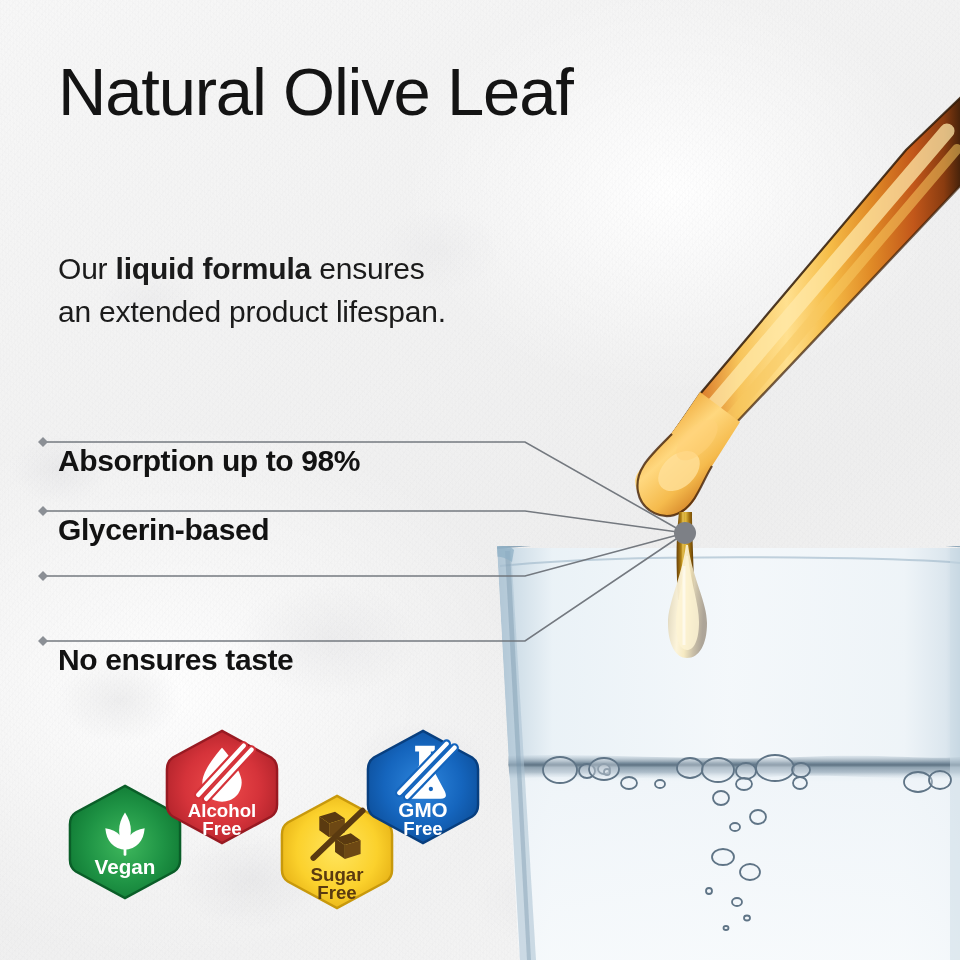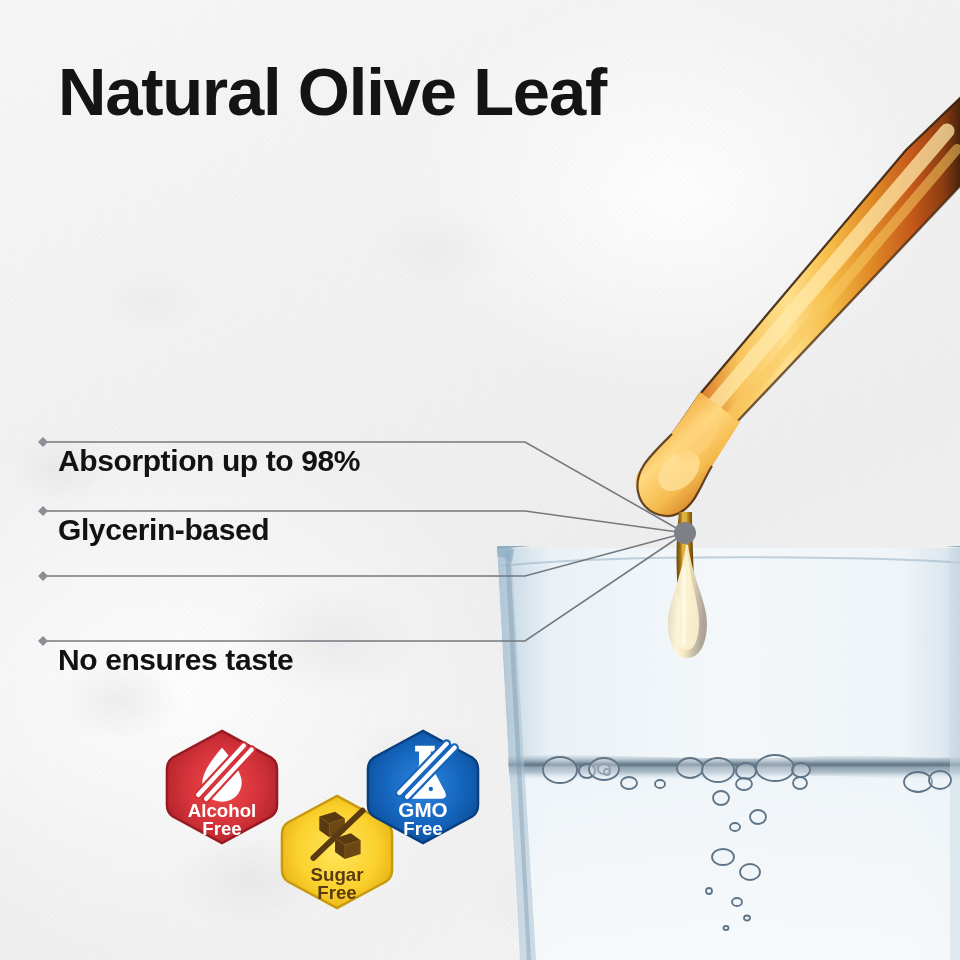--- a/index.html
+++ b/index.html
@@ -57,21 +57,21 @@
   }
 
   
   .title {
     position: absolute;
     left: 58px;
     top: 52px;
     width: 650px;
     font-size: 67px;
     line-height: 1.18;
-    font-weight: 700;
+    font-weight: 400;
     letter-spacing: -1.2px;
     color: #141414;
   }
 
   .subtitle {
     position: absolute;
     left: 58px;
     top: 248px;
     width: 520px;
     font-size: 30px;
@@ -303,25 +303,48 @@
       <path d="M43,571 L48,576 L43,581 L38,576 Z"></path>
       <path d="M43,636 L48,641 L43,646 L38,641 Z"></path>
     </g>
     <circle cx="685" cy="533" r="11" fill="#7d8086"></circle>
   </svg>
 
   <div class="title">
     <span>Natural Olive Leaf</span><br>
   </div>
 
+  <div class="subtitle">
+    <span>Our </span><b>liquid formula</b><span> ensures</span><br>
+    <span>an extended product lifespan.</span>
+  </div>
 
   <div class="feature-label" style="top:404px">Absorption up to 98%</div>
   <div class="feature-label" style="top:473px">Glycerin-based</div>
   <div class="feature-label" style="top:603px">No ensures taste</div>
 
+  <div class="badge" style="left:66px; top:783px;">
+    <svg viewBox="0 0 120 120">
+      <defs>
+        <radialGradient id="gVegan" cx="0.5" cy="0.52" r="0.62">
+          <stop offset="0%" stop-color="#3fb85d"></stop>
+          <stop offset="55%" stop-color="#1f9445"></stop>
+          <stop offset="100%" stop-color="#0c7330"></stop>
+        </radialGradient>
+      </defs>
+      <path d="M60,3 L110,30 Q116,34 116,42 L116,78 Q116,86 110,90 L60,117 L10,90 Q4,86 4,78 L4,42 Q4,34 10,30 Z" fill="url(#gVegan)" stroke="#0a5e28" stroke-width="2.5"></path>
+      <g fill="#ffffff">
+        <path d="M60,30 C68,42 68,55 60,66 C52,55 52,42 60,30 Z"></path>
+        <path d="M40,46 C53,48 60,56 61,68 C48,67 41,59 40,46 Z"></path>
+        <path d="M80,46 C79,59 72,67 59,68 C60,56 67,48 80,46 Z"></path>
+        <rect x="58.6" y="60" width="2.8" height="14" rx="1.2"></rect>
+      </g>
+      <text class="badge-text" x="60" y="93" font-size="21" fill="#ffffff">Vegan</text>
+    </svg>
+  </div>
 
   <div class="badge" style="left:163px; top:728px;">
     <svg viewBox="0 0 120 120">
       <defs>
         <radialGradient id="gAlc" cx="0.5" cy="0.5" r="0.62">
           <stop offset="0%" stop-color="#ef4b4b"></stop>
           <stop offset="55%" stop-color="#d5333a"></stop>
           <stop offset="100%" stop-color="#a81f27"></stop>
         </radialGradient>
       </defs>

